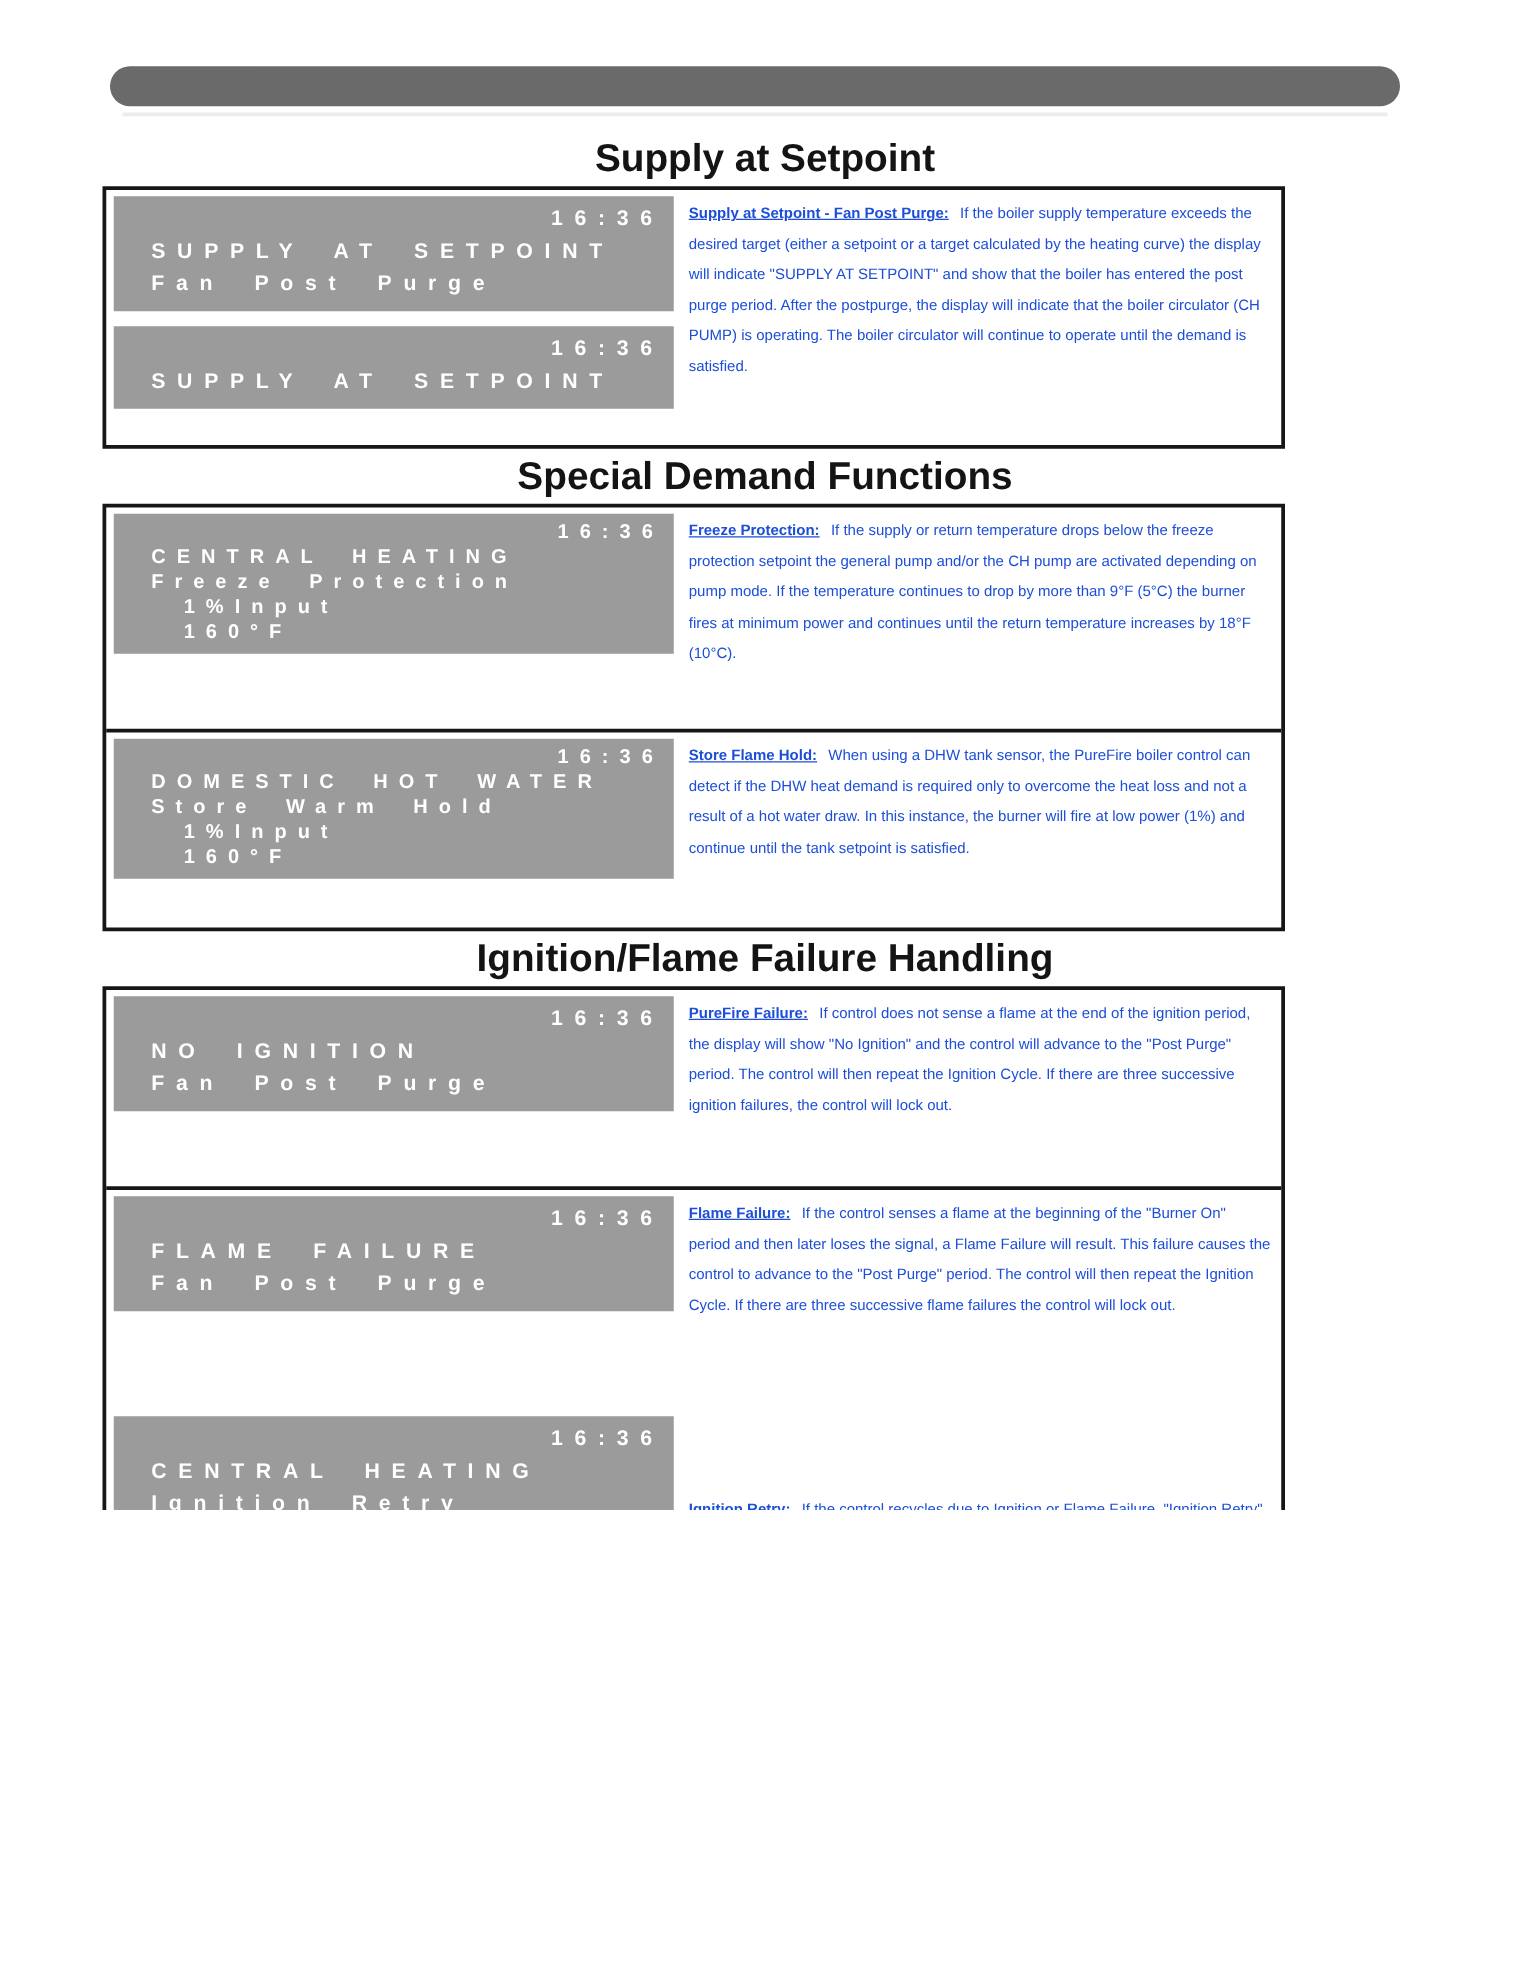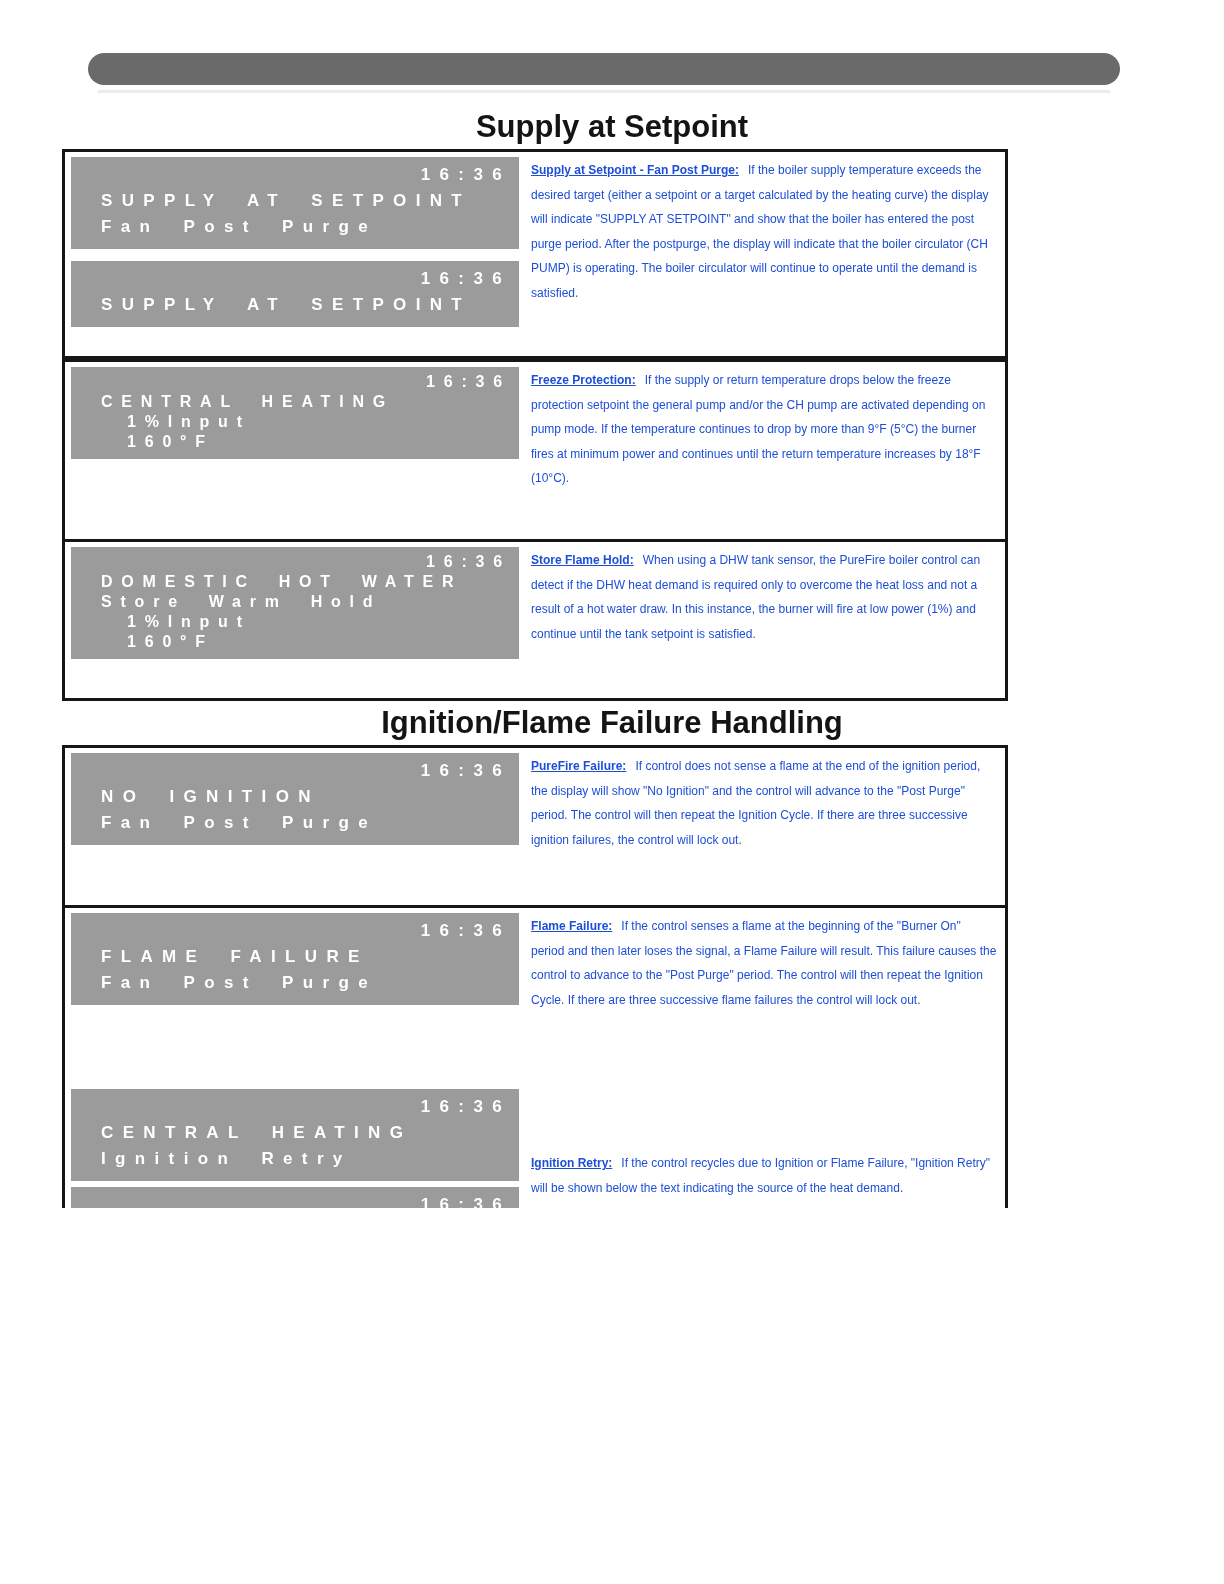--- a/index.html
+++ b/index.html
@@ -30,21 +30,21 @@
     font-size: 31px;
     line-height: 38px;
     font-weight: 700;
     text-align: center;
     color: #141414;
     letter-spacing: 0px;
   }
   h1.gap-above { margin-top: 3px; }
   .panel {
     width: 940px;
-    margin-left: 62px;
+    margin-left: 82px;
     border: 3px solid #161616;
     box-sizing: content-box;
     background: #ffffff;
   }
   .row { display: flex; padding: 5px 6px; box-sizing: border-box; }
   .row.divider { border-bottom: 3px solid #161616; }
   .r-p1 { min-height: 204px; }
   .r-p2a { min-height: 180px; }
   .r-p2b { min-height: 156px; }
   .r-p3a { min-height: 160px; }
@@ -130,27 +130,29 @@
             <div class="lcd-time">16:36</div>
             <div class="lcd-line">SUPPLY AT SETPOINT</div>
           </div>
         </div>
         <div class="text-col">
           <p><span class="lead">Supply at Setpoint - Fan Post Purge:</span><span>If the boiler supply temperature exceeds the desired target (either a setpoint or a target calculated by the heating curve) the display will indicate "SUPPLY AT SETPOINT" and show that the boiler has entered the post purge period.  After the postpurge, the display will indicate that the boiler circulator (CH PUMP) is operating.  The boiler circulator will continue to operate until the demand is satisfied.</span></p>
         </div>
       </div>
     </div>
 
+    <h1 class="section-heading gap-above">Special Demand Functions</h1>
 
     <div class="panel">
       <div class="row divider r-p2a">
         <div class="lcd-col">
           <div class="lcd lcd4">
             <div class="lcd-time">16:36</div>
             <div class="lcd-line">CENTRAL HEATING</div>
+            <div class="lcd-line">Freeze Protection</div>
             <div class="lcd-bottom">
               <span>1%Input</span>
               <span>160°F</span>
             </div>
           </div>
         </div>
         <div class="text-col">
           <p><span class="lead">Freeze Protection:</span><span>If the supply or return temperature drops below the freeze protection setpoint the general pump and/or the CH pump are activated depending on pump mode.  If the temperature continues to drop by more than 9°F (5°C) the burner fires at minimum power and continues until the return temperature increases by 18°F (10°C).</span></p>
         </div>
       </div>

